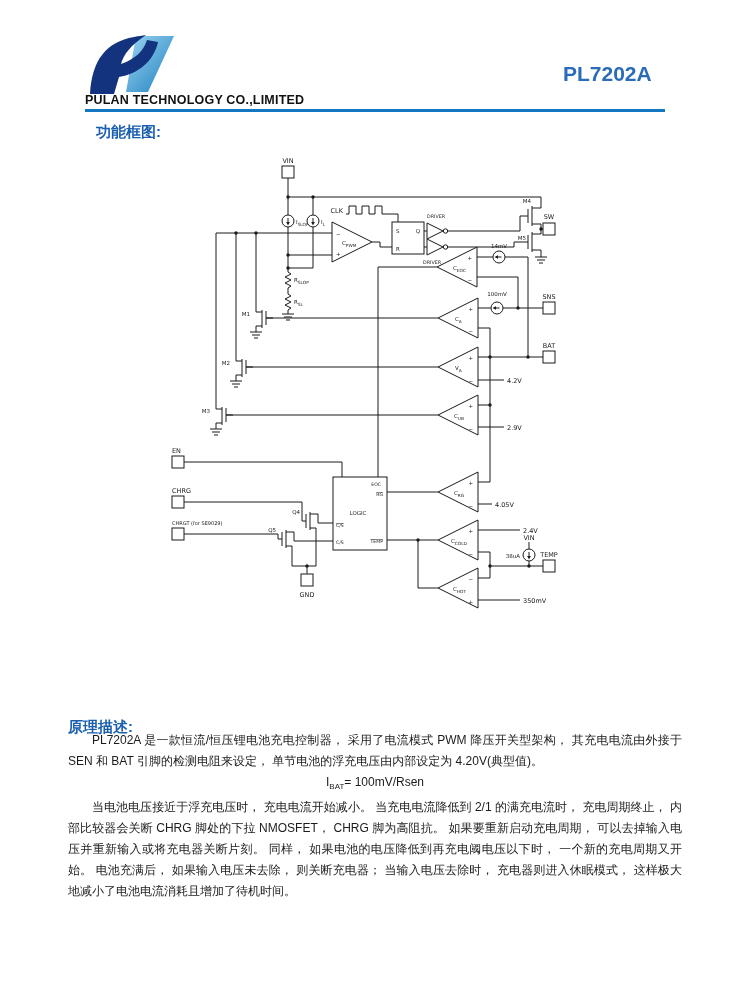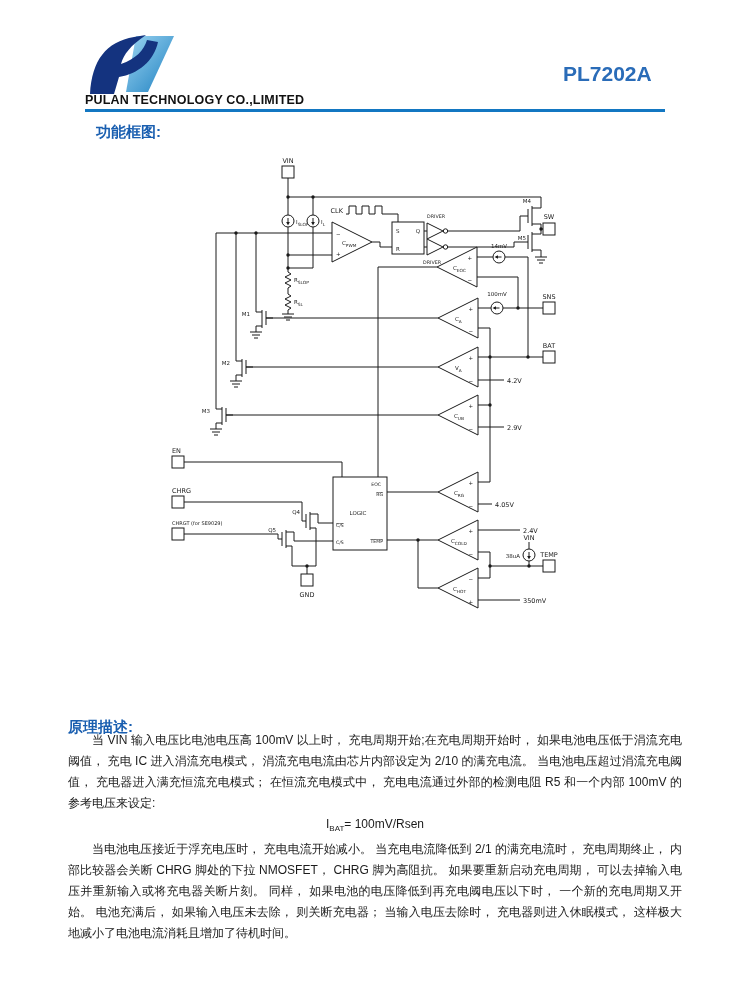--- a/index.html
+++ b/index.html
@@ -367,18 +367,18 @@
     <circle cx="307" cy="566" r="1.7" class="dot"></circle>
     <line x1="307" y1="566" x2="307" y2="574" class="w"></line>
     <g>
       <use href="#pinbox" x="307" y="580"></use>
       <text x="307" y="597" text-anchor="middle" class="pinlbl">GND</text>
     </g>
   </svg>
 
   <div class="sec-title t2">原理描述:</div>
   <div class="desc">
-    <p>当 VIN 输入电压比电池电压高 100mV 以上时， 充电周期开始;在充电周期开始时， 如果电池电压低于涓流充电阈值， 充电 IC 进入涓流充电模式， 涓流充电电流由芯片内部设定为 2/10 的满充电流。 当电池电压超过涓流充电阈值， 充电器进入满充恒流充电模式； 在恒流充电模式中， 充电电流通过外部的检测电阻 R5 和一个内部 100mV 的参考电压来设定:</p>
+    <p>PL7202A 是一款恒流/恒压锂电池充电控制器， 采用了电流模式 PWM 降压开关型架构， 其充电电流由外接于 SEN 和 BAT 引脚的检测电阻来设定， 单节电池的浮充电压由内部设定为 4.20V(典型值)。</p>
     <p class="formula"><span>I</span><sub>BAT</sub><span>= 100mV/Rsen</span></p>
     <p>当电池电压接近于浮充电压时， 充电电流开始减小。 当充电电流降低到 2/1 的满充电流时， 充电周期终止， 内部比较器会关断 CHRG 脚处的下拉 NMOSFET， CHRG 脚为高阻抗。 如果要重新启动充电周期， 可以去掉输入电压并重新输入或将充电器关断片刻。 同样， 如果电池的电压降低到再充电阈电压以下时， 一个新的充电周期又开始。 电池充满后， 如果输入电压未去除， 则关断充电器； 当输入电压去除时， 充电器则进入休眠模式， 这样极大地减小了电池电流消耗且增加了待机时间。</p>
   </div>
 
 </div>
 
 </body></html>

